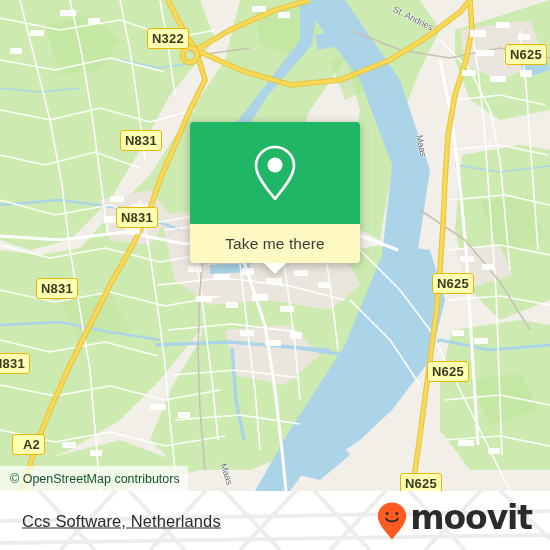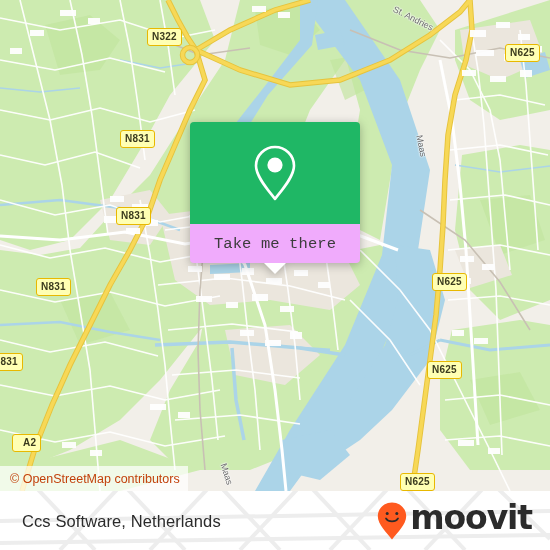--- a/index.html
+++ b/index.html
@@ -25,21 +25,21 @@
   }
   #map svg { display: block; }
 
   
   .shield {
     position: absolute;
     background: #ffffb3;
     border: 1.5px solid #e8b800;
     border-radius: 3px;
     color: #3b3b1e;
-    font-size: 10px;
+    font-size: 13px;
     font-weight: bold;
     line-height: 1;
     padding: 2.5px 4px 3px 4px;
     letter-spacing: 0.2px;
     white-space: nowrap;
     font-family: "Liberation Sans", sans-serif;
     text-align: right;
   }
 
   
@@ -61,27 +61,26 @@
   }
   #popup-top {
     height: 102px;
     border-radius: 4px 4px 0 0;
     display: flex;
     align-items: center;
     justify-content: center;
   }
   #popup-bottom {
     height: 39px;
-    background: #f0abfc;
+    background: #fef9c3;
     border-radius: 0 0 4px 4px;
     display: flex;
     align-items: center;
     justify-content: center;
     position: relative;
-    font-family: Liberation Mono, monospace;
   }
   #popup-label {
     color: #3c3c3c;
     font-size: 15.5px;
     letter-spacing: 0.1px;
   }
   #popup-tail {
     position: absolute;
     left: 50%;
     top: 100%;
@@ -95,21 +94,21 @@
   
   #attrib {
     position: absolute;
     left: 0;
     top: 466px;
     height: 25px;
     display: flex;
     align-items: center;
     padding: 0 8px 0 10px;
     background: rgba(255,255,255,0.72);
-    color: #c2410c;
+    color: #14532d;
     font-size: 12.5px;
     white-space: nowrap;
   }
 
   
   #footer {
     position: absolute;
     left: 0; top: 491px;
     width: 550px; height: 59px;
     background: #ffffff;
@@ -117,20 +116,21 @@
   }
   #footer-bg { position: absolute; left:0; top:0; }
   #footer-title {
     position: absolute;
     left: 22px; top: 50%;
     transform: translateY(-50%);
     color: #2b2b2b;
     font-size: 16.5px;
     letter-spacing: 0.1px;
     white-space: nowrap;
+    text-decoration: underline;
   }
   #brand {
     position: absolute;
     right: 18px; top: 50%;
     transform: translateY(-50%);
     display: flex;
     align-items: flex-start;
     gap: 2px;
   }
   #brand-word {

